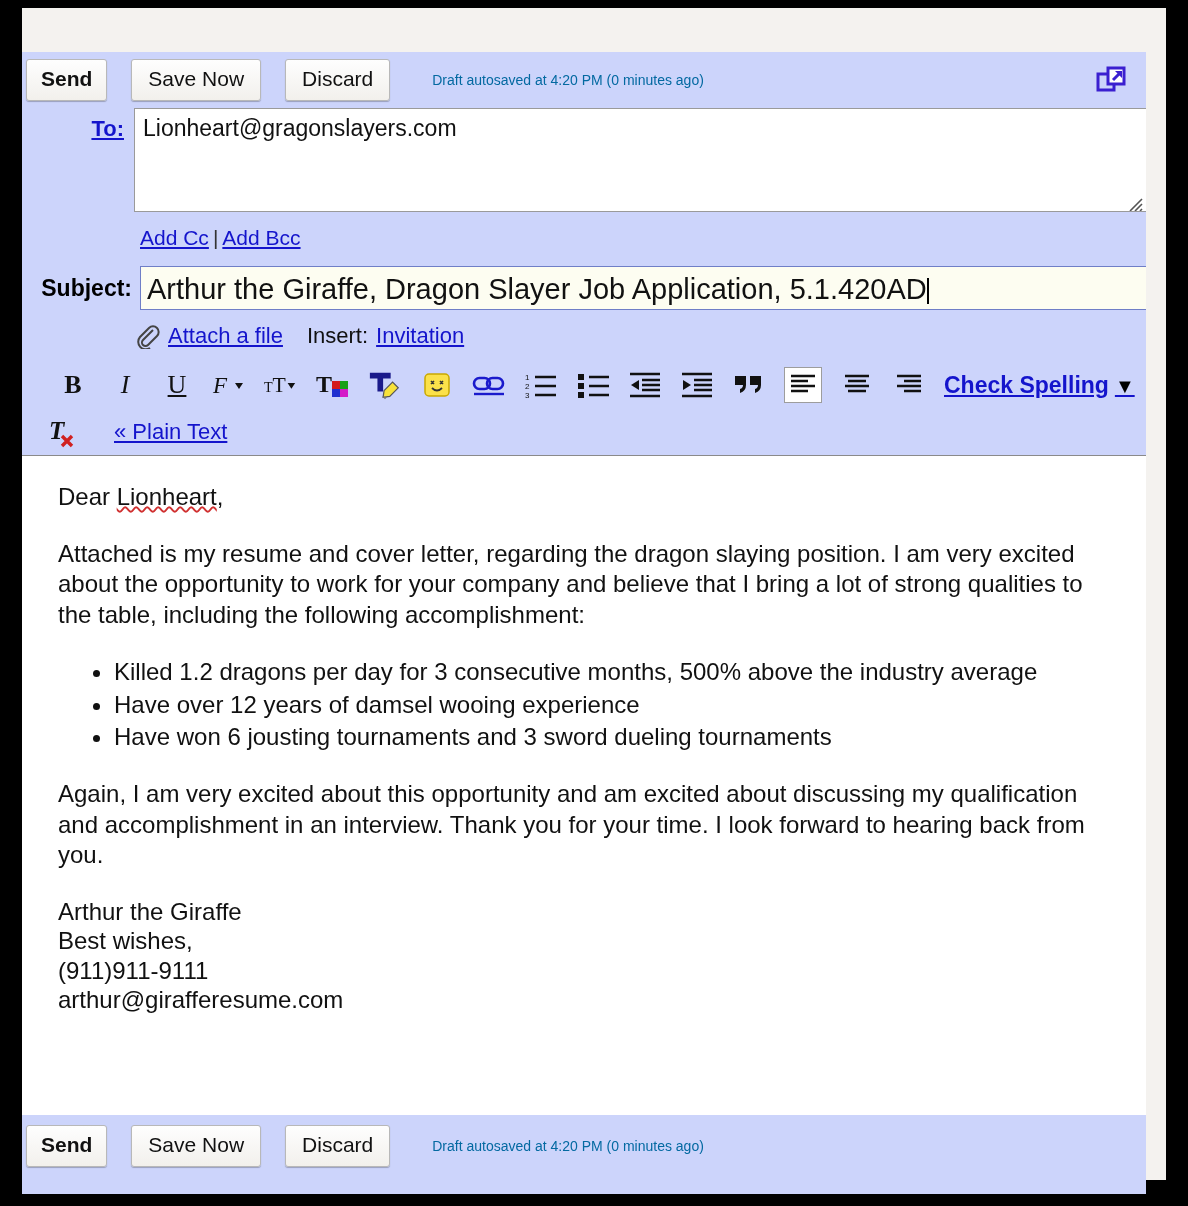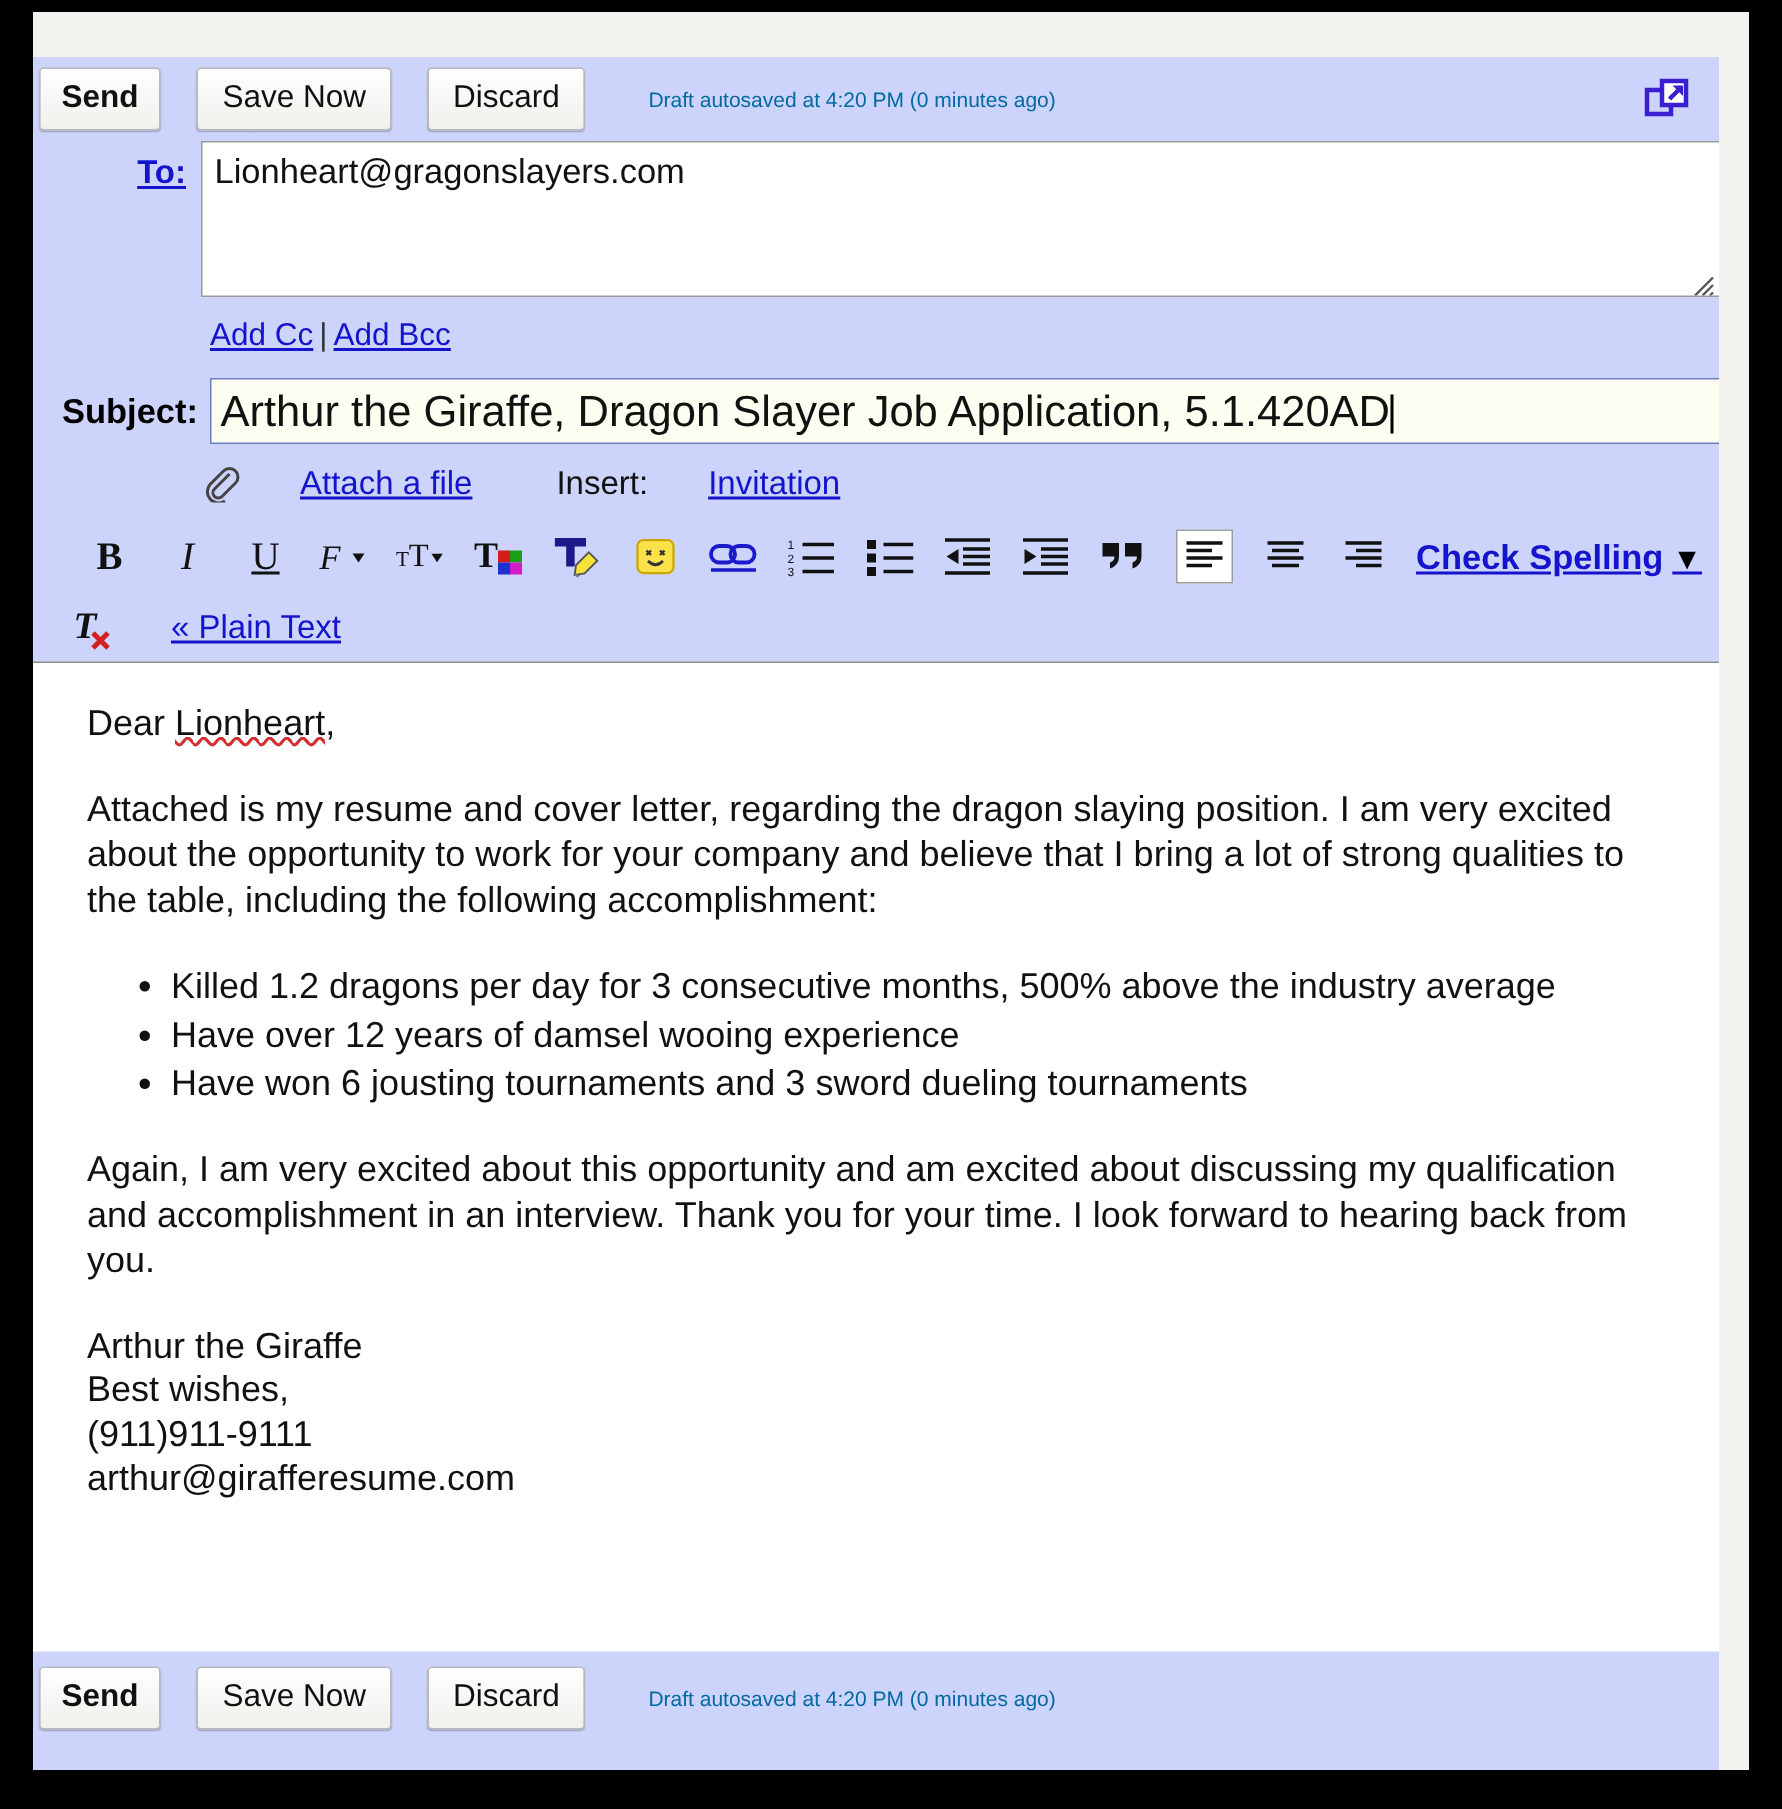--- a/index.html
+++ b/index.html
@@ -15,21 +15,21 @@
   }
   
   .sheet {
     position: absolute;
     left: 22px; top: 8px;
     width: 1144px; height: 1172px;
     background: #f4f2ef;
   }
   .compose {
     position: absolute;
-    left: 22px; top: 38px;
+    left: 22px; top: 52px;
     width: 1124px; height: 1142px;
     background: #ccd4fb;
     box-sizing: border-box;
   }
 
   
   .btnbar {
     display: flex;
     align-items: center;
     height: 56px;
@@ -148,21 +148,20 @@
     vertical-align: -5px;
   }
 
   
   .attachrow {
     display: flex;
     align-items: center;
     padding: 13px 0 12px 112px;
     font-size: 22px;
     color: #111;
-    gap: 32px;
   }
   .attachrow a { color: #1414cc; text-decoration: underline; }
   .clip { margin-right: 8px; display:inline-flex; }
   .insertlbl { margin-left: 24px; margin-right: 8px; }
 
   
   .ftbar {
     display: flex;
     align-items: center;
     padding-left: 34px;

